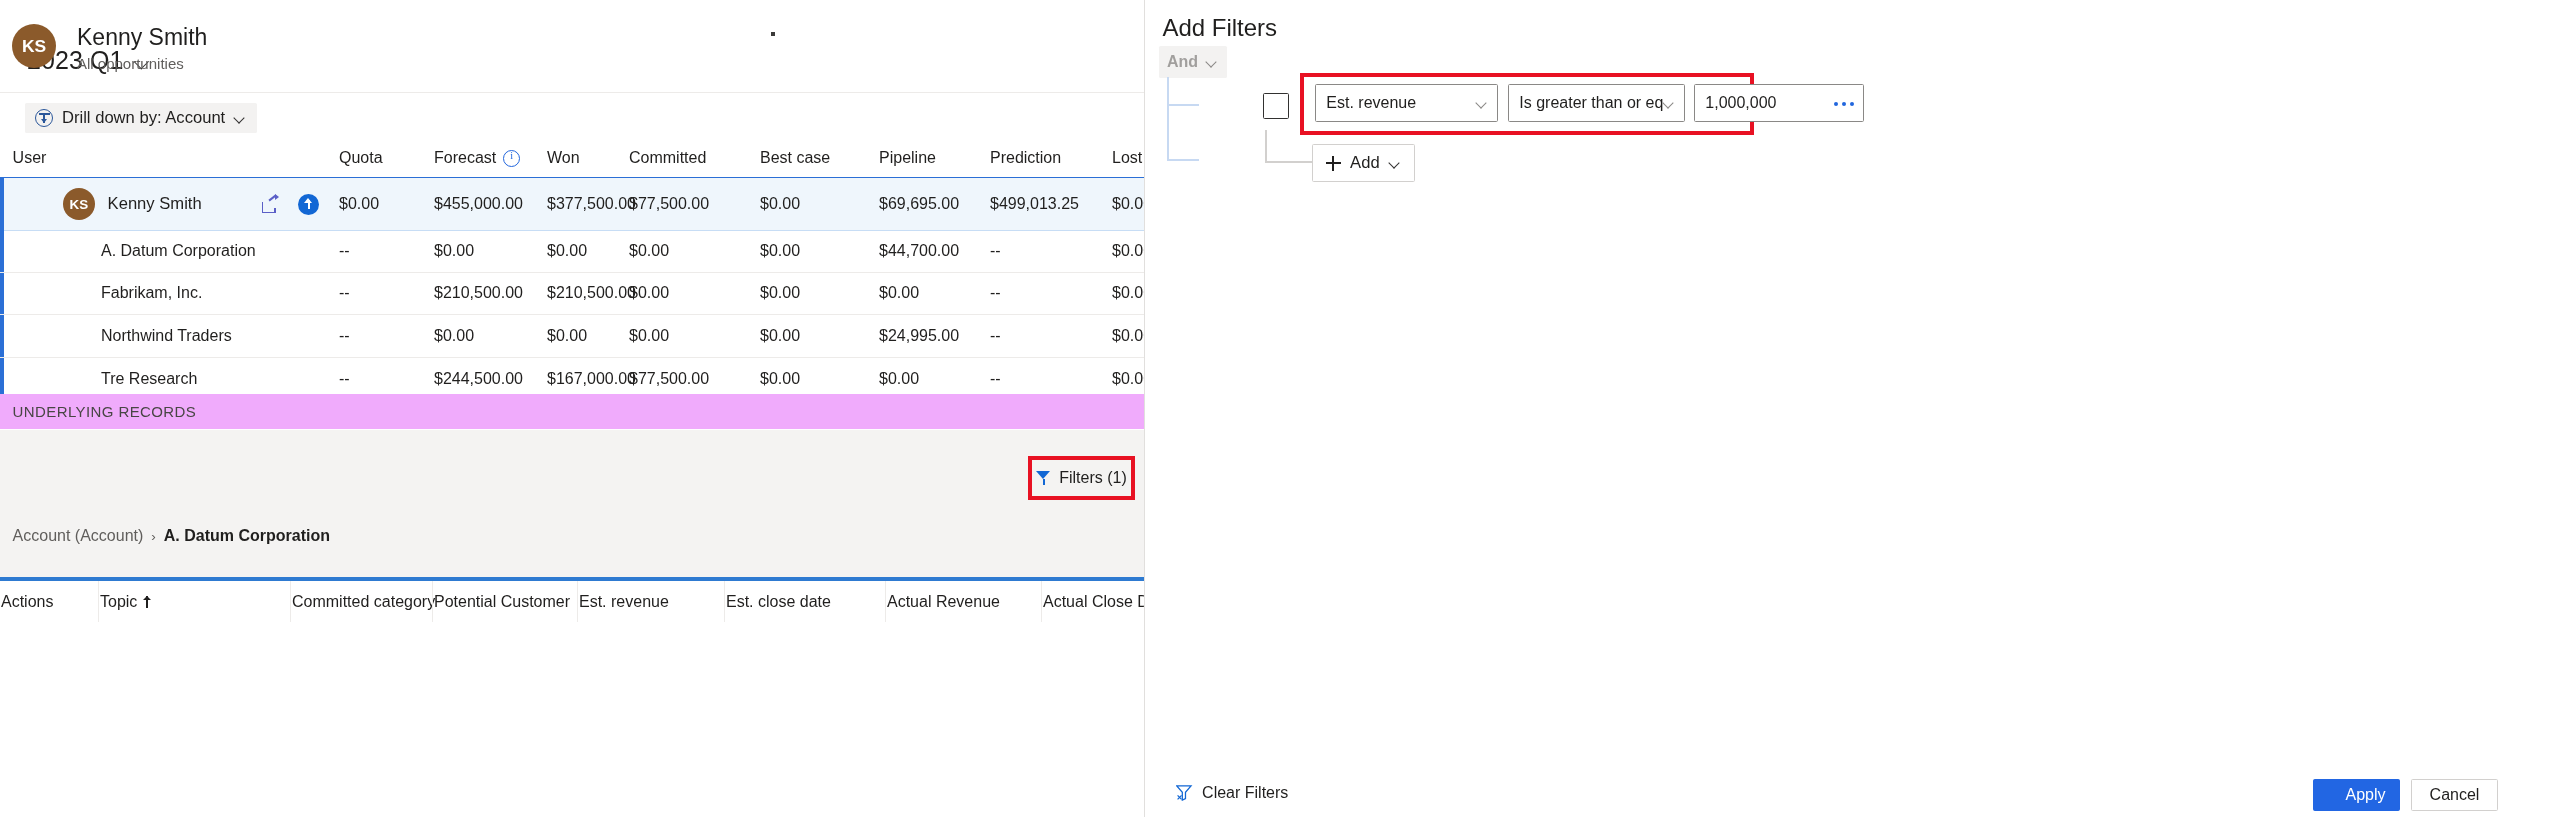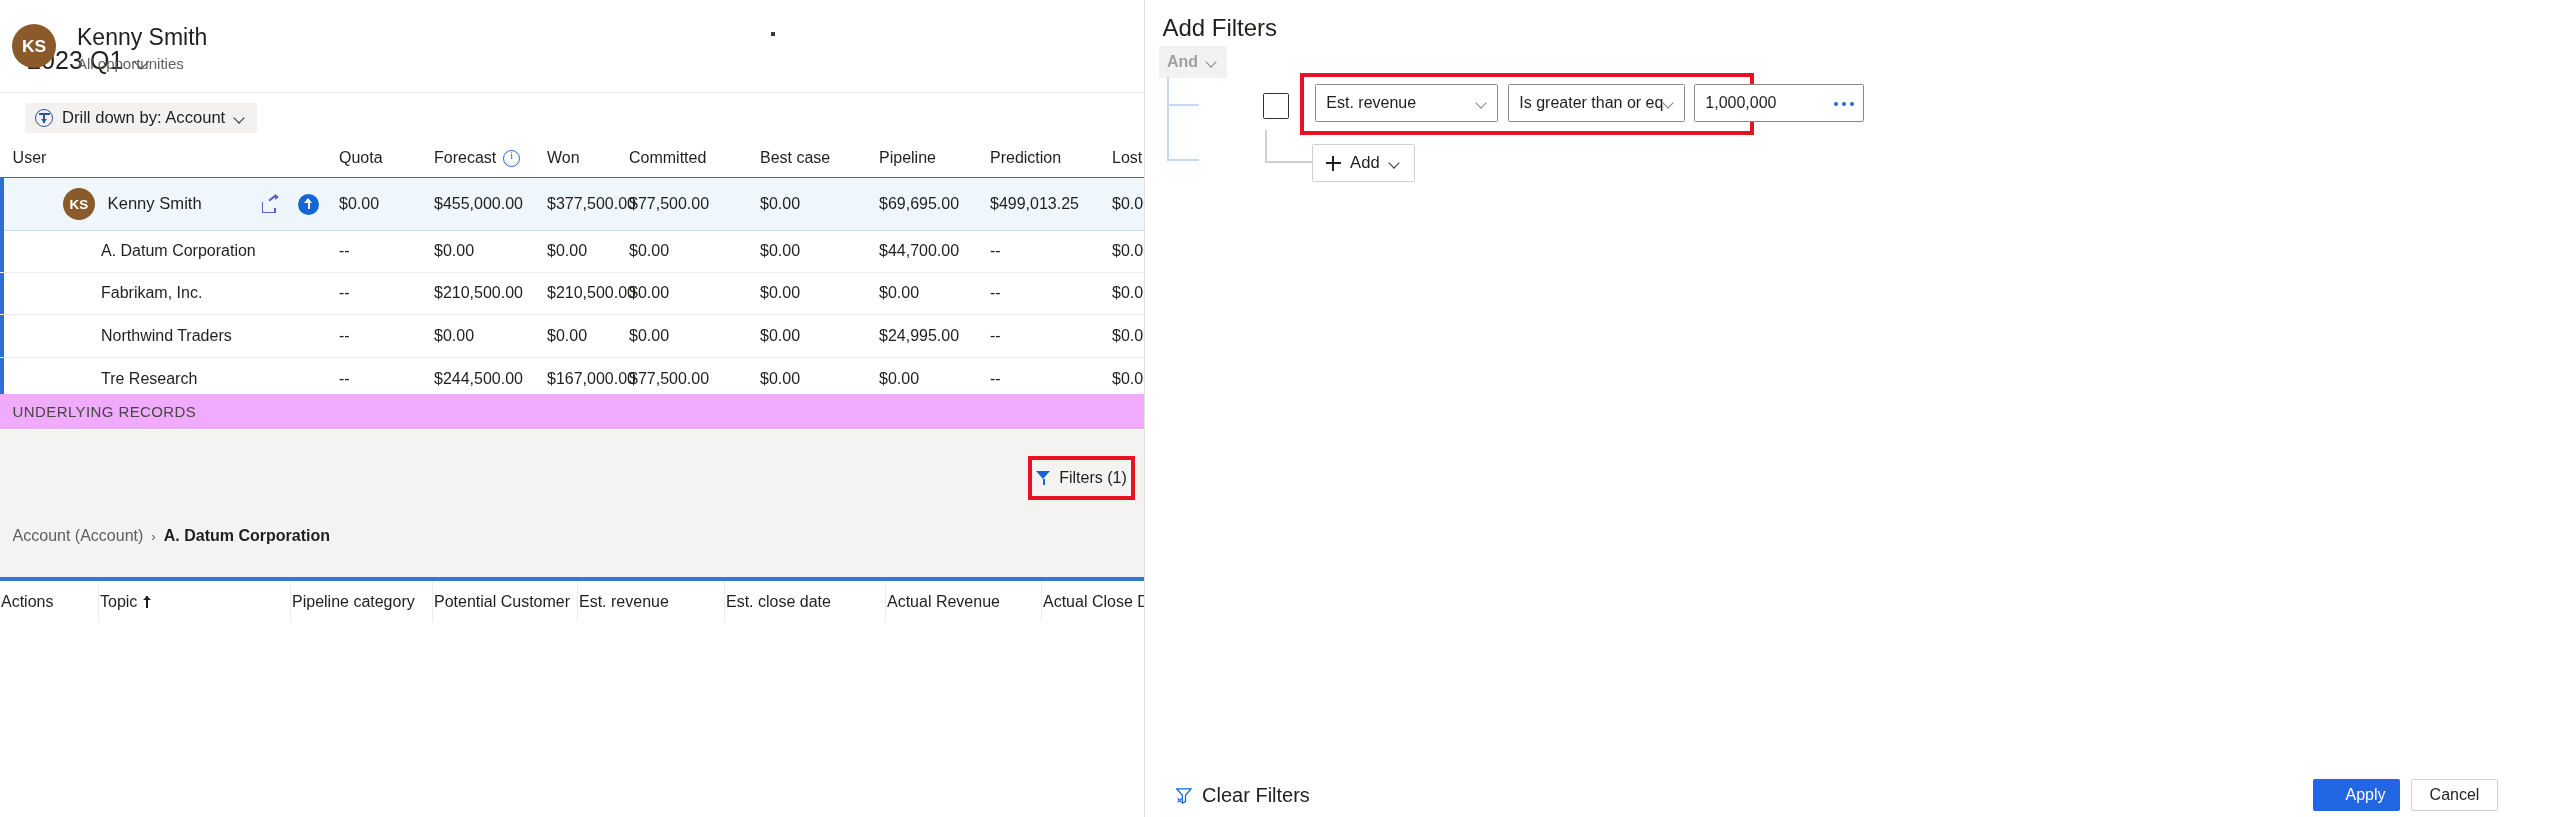--- a/index.html
+++ b/index.html
@@ -321,21 +321,21 @@
   .add-btn .t{ font-size:16.6px;color:#201f1e;}
 
   
   #footer {
     position:absolute; left:0; top:773px; width:1431px; height:45px; background:#fff;
   }
   .clear-filters {
     position:absolute; left:31px; top:11px;
     display:flex; align-items:center; gap:8.7px; cursor:pointer;
   }
-  .clear-filters .t{ font-size:20px; color:#201f1e;text-align:center; }
+  .clear-filters .t{ font-size:16px; color:#201f1e;text-align:center; }
   .funnel-x { width:17.4px;height:16px;position:relative;}
   .funnel-x svg{ position:absolute; left:0; top:0;}
   .btn {
     position:absolute; top:6.3px; height:32px;
     display:flex; align-items:center; justify-content:center;
     font-size:16px; border-radius:1.6px; cursor:pointer; box-sizing:border-box;
   }
   .btn-primary { background:#2266e3; color:#ffffff; border:0.8px solid #2266e3; }
   .btn-default { background:#ffffff; color:#201f1e; border:0.8px solid #d2d0ce; }
 
@@ -488,21 +488,21 @@
       <span class="crumb-cur">A. Datum Corporation</span>
     </div>
 
     <div id="rec-grid-topline"></div>
     <div id="rec-grid-head">
       <div class="cell first" style="left:0px;    width:98px;">Actions</div>
       <div class="cell" style="left:98px;  width:192px;">
           <span>Topic</span>
           <span class="sortarrow"></span>
         </div>
-      <div class="cell" style="left:290px;  width:142px;">Pipeline category</div>
+      <div class="cell" style="left:290px;  width:142px;">Committed category</div>
       <div class="cell" style="left:432px;  width:145px;">Potential Customer</div>
       <div class="cell" style="left:577px;  width:147px;">Est. revenue</div>
       <div class="cell" style="left:724px;  width:161px;">Est. close date</div>
       <div class="cell" style="left:885px; width:156px;">Actual Revenue</div>
       <div class="cell" style="left:1041px; width:104px;">Actual Close D.</div>
     </div>
     <div id="rec-grid-body"></div>
   </div>
 
   <div id="panel-edge"></div>

